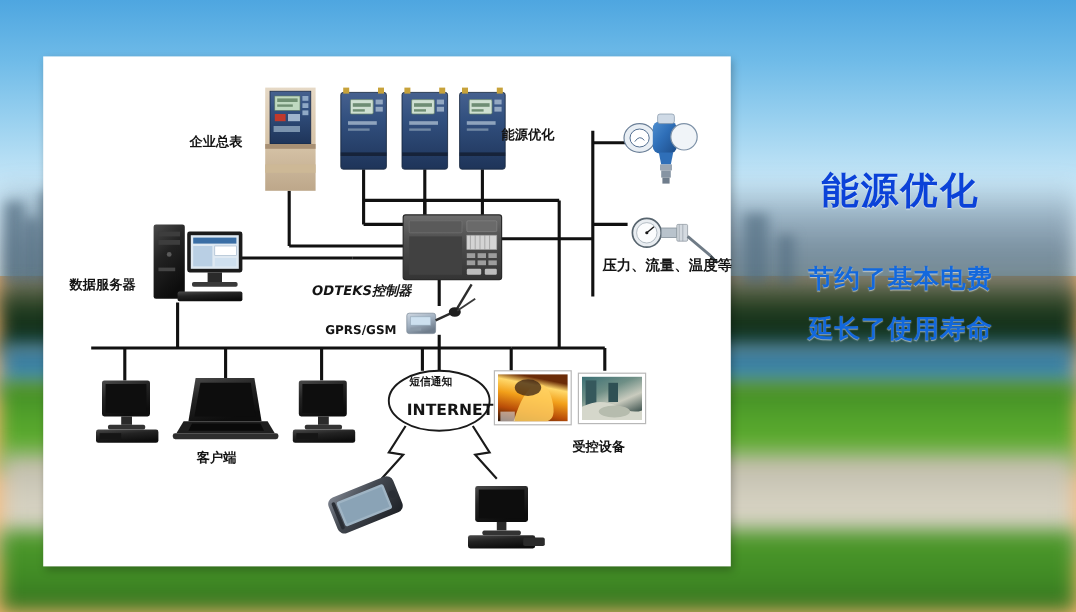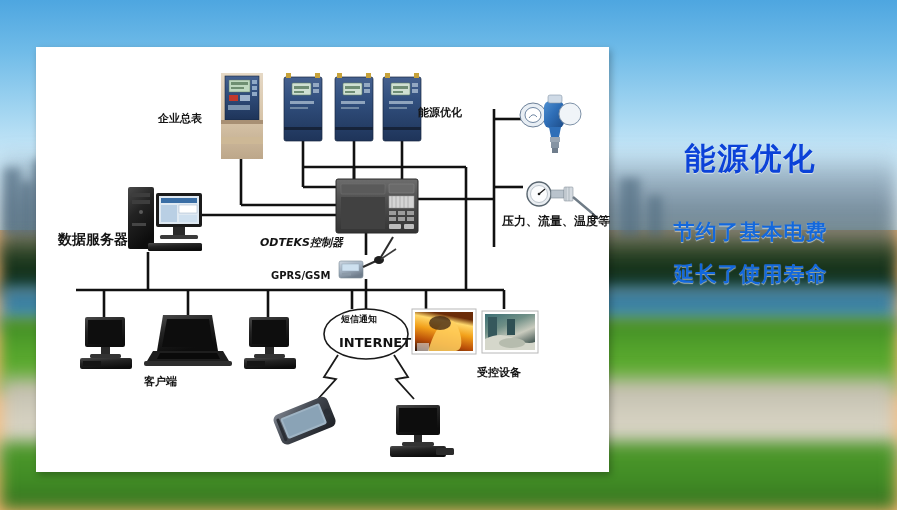--- a/index.html
+++ b/index.html
@@ -421,25 +421,25 @@
         <rect x="363" y="361" width="38" height="24" fill="#0d0d0d"></rect>
         <rect x="378" y="388" width="8" height="7" fill="#2a2a2a"></rect>
         <rect x="366" y="395" width="32" height="4" rx="1.5" fill="#333"></rect>
         <rect x="354" y="399" width="56" height="11" rx="2" fill="url(#gBlack)"></rect>
         <rect x="400" y="401" width="18" height="7" rx="1.5" fill="#2b2b2b"></rect>
       </g>
     </svg>
 
     <div class="dlabel" style="left:122px; top:66px;  font-size:11px;">企业总表</div>
     <div class="dlabel" style="left:382px; top:60px;  font-size:11px;">能源优化</div>
-    <div class="dlabel" style="left:22px;  top:185px; font-size:14px;">数据服务器</div>
+    <div class="dlabel" style="left:22px;  top:185px; font-size:11px;">数据服务器</div>
     <div class="dlabel" style="left:224px; top:190px; font-size:11px;font-style:italic;">ODTEKS控制器</div>
     <div class="dlabel" style="left:235px; top:224px; font-size:10px;">GPRS/GSM</div>
     <div class="dlabel" style="left:466px; top:168px; font-size:12px;">压力、流量、温度等</div>
-    <div class="dlabel" style="left:108px; top:329px; font-size:11px;">客户端</div>
+    <div class="dlabel" style="left:128px; top:329px; font-size:11px;">客户端</div>
     <div class="dlabel" style="left:441px; top:320px; font-size:11px;">受控设备</div>
     <div class="dlabel" style="left:305px; top:268px; font-size:9px;">短信通知</div>
     <div class="dlabel" style="left:303px; top:289px; font-size:13px;">INTERNET</div>
   </div>
 
   <div id="rtext">
     <div class="r-head">能源优化</div>
     <div class="r-line r-l1">节约了基本电费</div>
     <div class="r-line r-l2">延长了使用寿命</div>
   </div>

